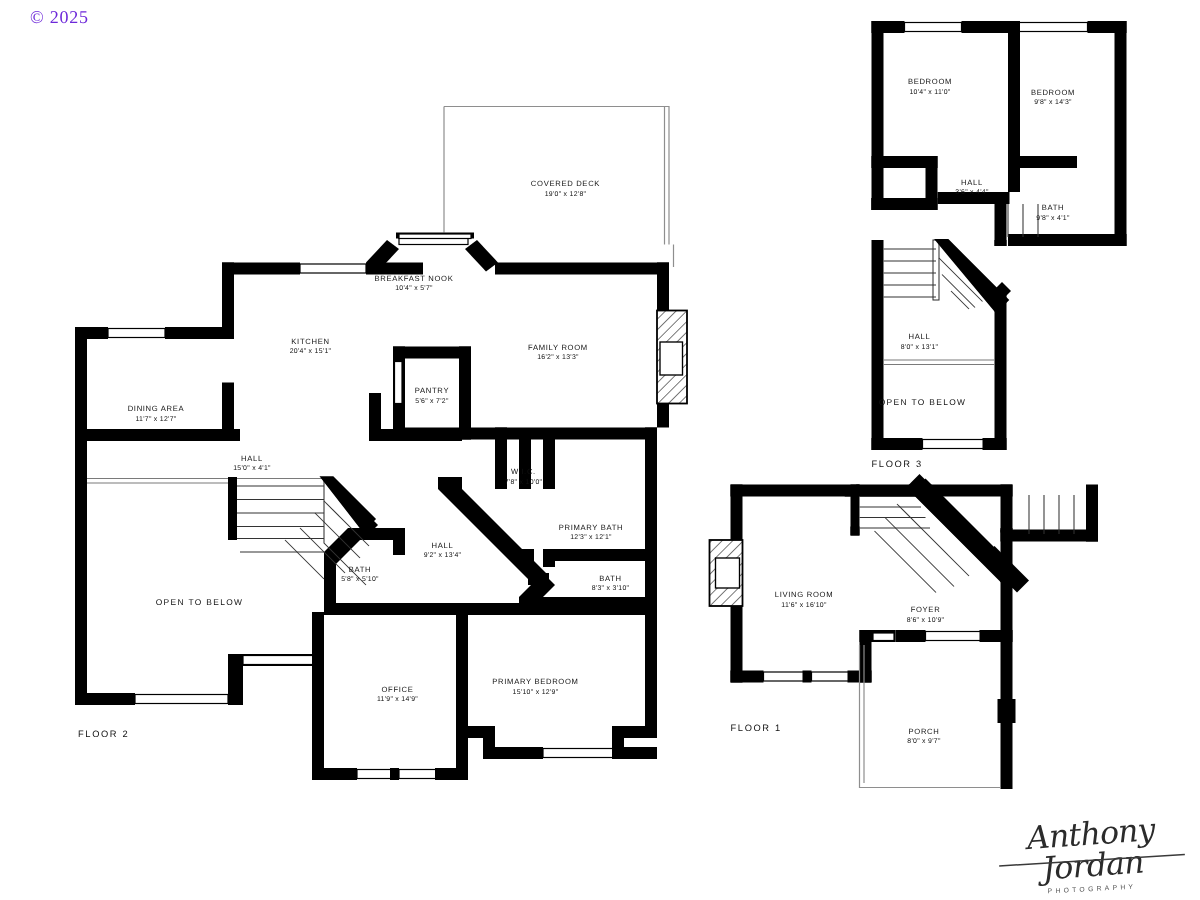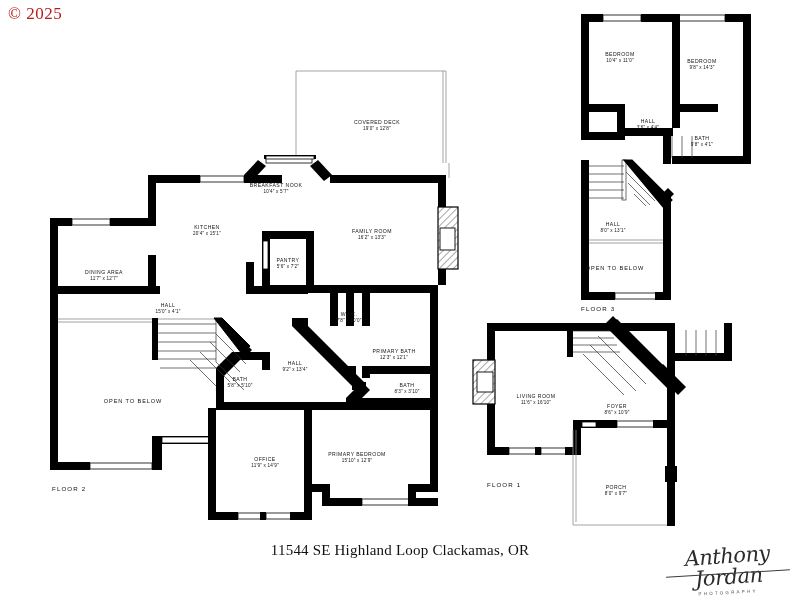--- a/index.html
+++ b/index.html
@@ -24,25 +24,25 @@
   }
   #plan-svg {
     position: absolute;
     left: 0; top: 0;
     width: 800px;
     height: 600px;
     display: block;
   }
   .watermark {
     position: absolute;
-    left: 8px;
+    left: 20px;
     top: 4px;
-    font-size: 17px;
+    font-size: 12px;
     letter-spacing: 0.5px;
-    color: #b91c1c;
+    color: #6d28d9;
     font-family: "Liberation Serif", serif;
     user-select: none;
   }
   .plan-title {
     position: absolute;
     left: 0;
     top: 542px;
     width: 800px;
     text-align: center;
     font-family: "Liberation Serif", serif;
@@ -480,20 +480,19 @@
           </g>
           <g>
             <text x="616" y="489" class="room-name">PORCH</text>
             <text x="616" y="495.4" class="room-dim">8'0" x 9'7"</text>
           </g>
           <text x="487" y="487" class="floor-label">FLOOR 1</text>
         </g>
       </g>
   </svg>
 
-  <div class="plan-title">11544 SE Highland Loop Clackamas, OR</div>
 
   <div class="logo-block">
     <span class="logo-script">Anthony Jordan</span>
     <div class="logo-rule"></div>
     <span class="logo-sub">PHOTOGRAPHY</span>
   </div>
 </div>
 
 </body></html>

